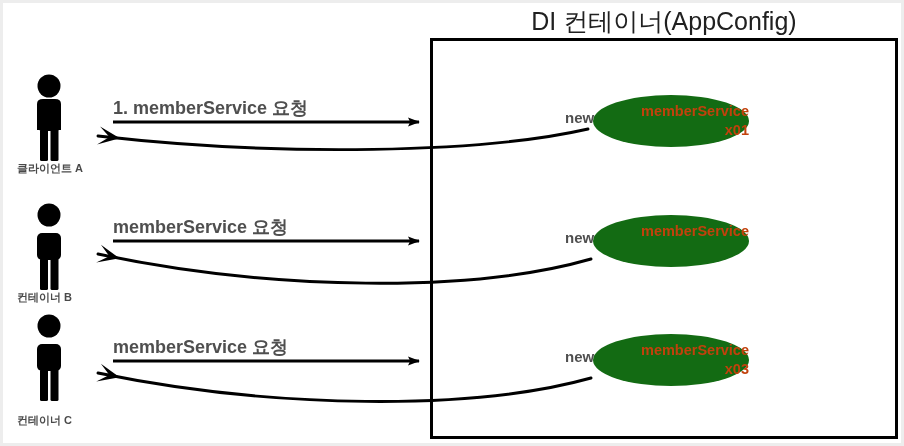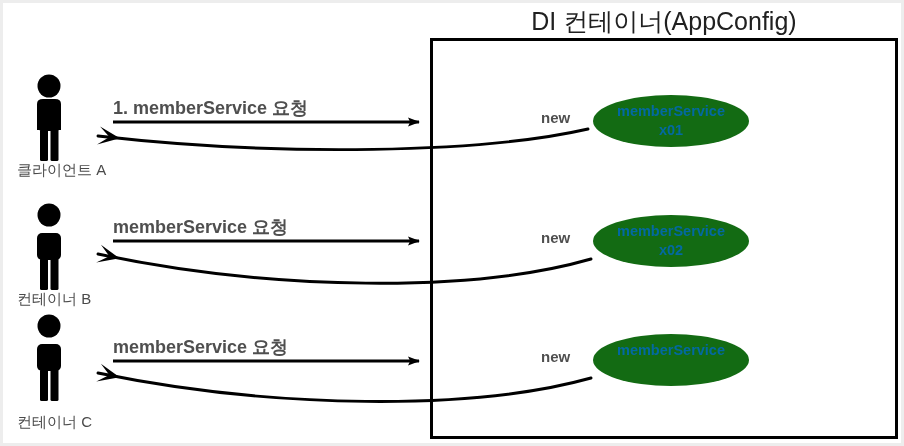--- a/index.html
+++ b/index.html
@@ -34,44 +34,45 @@
     width: 466px;
     text-align: center;
     font-size: 25px;
     color: #202020;
     font-weight: 400;
     letter-spacing: 0px;
     white-space: nowrap;
   }
   .client-label {
     position: absolute;
-    font-size: 15px;
-    font-weight: normal;
+    font-size: 11px;
+    font-weight: bold;
     color: #4a4a4a;
     white-space: nowrap;
   }
   .flow-label {
     position: absolute;
     font-size: 18px;
     font-weight: bold;
     color: #4f4f4f;
     white-space: nowrap;
     text-align: left;
   }
   .new-label {
     position: absolute;
     font-size: 15px;
     font-weight: bold;
     color: #4f4f4f;
     white-space: nowrap;
+    margin-left: 24px;
   }
   .bean-text {
     position: absolute;
-    text-align: center;
-    color: #0369a1;
+    text-align: right;
+    color: #c2410c;
     font-size: 14.5px;
     font-weight: bold;
     line-height: 19px;
     white-space: nowrap;
     pointer-events: none;
   }
 </style>
 </head>
 <body>
 
@@ -129,23 +130,23 @@
   <div class="bean-text" style="left:590px; top:99px; width:156px;">
     <div>memberService</div>
     <div>x01</div>
   </div>
 
   <div class="client-label" style="left:14px; top:287px;">컨테이너 B</div>
   <div class="flow-label" style="left:110px; top:212px; width:306px;">memberService 요청</div>
   <div class="new-label" style="left:538px; top:226px;">new</div>
   <div class="bean-text" style="left:590px; top:219px; width:156px;">
     <div>memberService</div>
-    <div>x02</div>
   </div>
 
   <div class="client-label" style="left:14px; top:410px;">컨테이너 C</div>
   <div class="flow-label" style="left:110px; top:332px; width:306px;">memberService 요청</div>
   <div class="new-label" style="left:538px; top:345px;">new</div>
   <div class="bean-text" style="left:590px; top:338px; width:156px;">
     <div>memberService</div>
+    <div>x03</div>
   </div>
 
 </div>
 
 </body></html>

